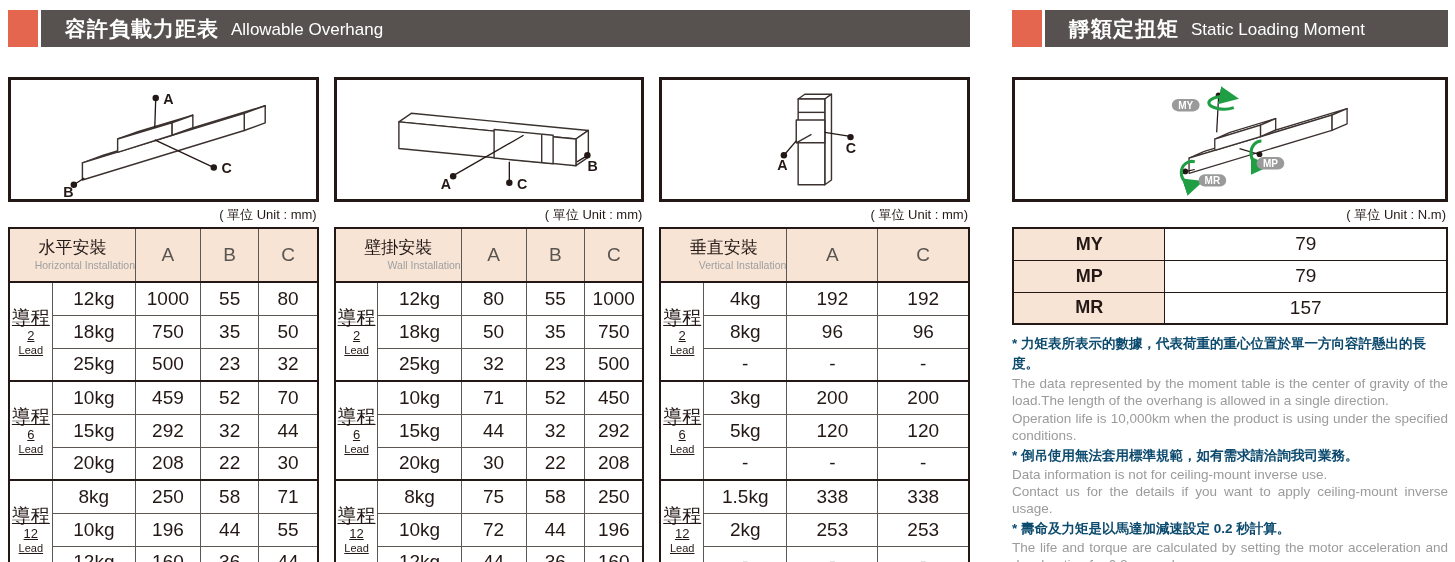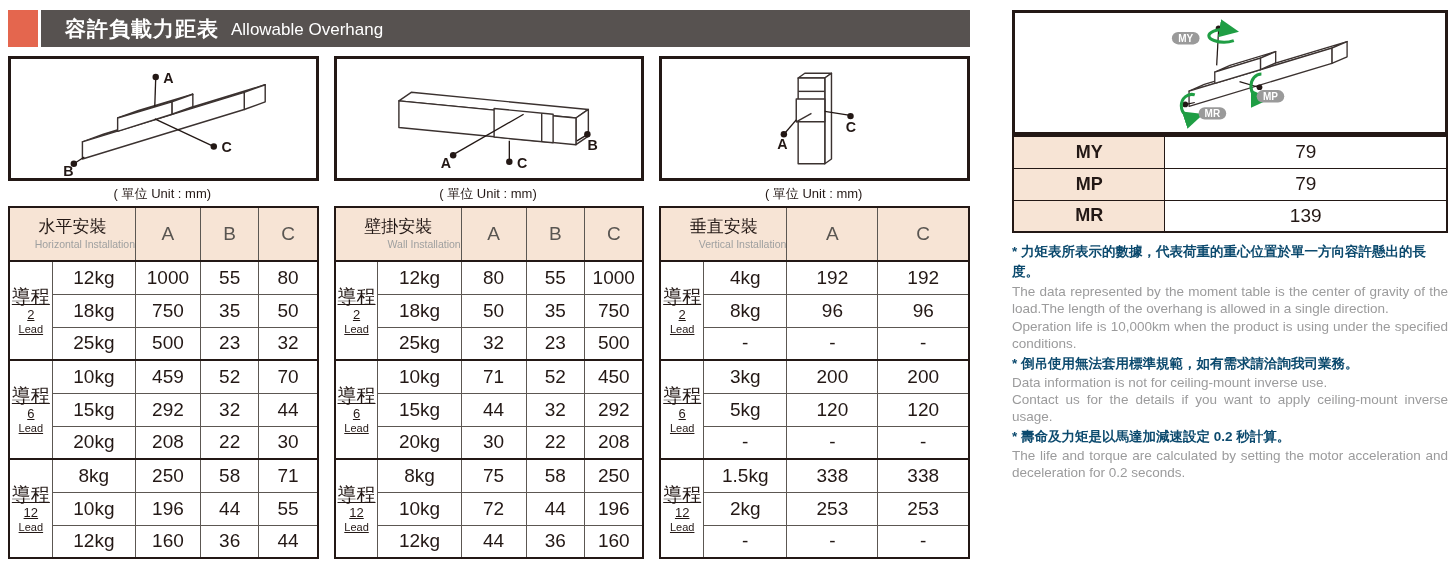--- a/index.html
+++ b/index.html
@@ -7,33 +7,33 @@
   body {
     width:1455px; height:562px; overflow:hidden;
     font-family:"Liberation Sans","DejaVu Sans",sans-serif;
     color:#231815;
   }
   .page { display:flex; gap:42px; padding:10px 7px 0 8px; }
   .col-left { width:962px; flex:none; }
   .col-right { flex:1; min-width:0; }
 
   
-  .title-bar { display:flex; height:37px; margin-bottom:9px; }
+  .title-bar { display:flex; height:37px; margin-bottom:30px; }
   .title-square { width:30px; flex:none; background:#e4664e; margin-right:3px; }
   .title-bg { flex:1; background:#575250; color:#fff; display:flex; align-items:center; padding-left:24px; }
   .title-zh { font-size:21px; font-weight:bold; letter-spacing:1px; }
   .title-en { font-size:17px; font-weight:normal; margin-left:12px; padding-top:2px; }
 
   .panels { display:flex; gap:15px; }
   .panel { flex:1; min-width:0; }
 
   .diagram-box { height:125px; border:3px solid #231815; background:#fff; }
   .diagram-box svg { display:block; width:100%; height:100%; }
 
-  .unit-row { text-align:center; font-size:13px; color:#231815; padding:4px 2px 3px 0; }
+  .unit-row { text-align:right; font-size:13px; color:#231815; padding:4px 2px 3px 0; }
 
   table.spec { width:100%; border-collapse:collapse; border:2px solid #231815; table-layout:fixed; }
   table.spec th, table.spec td { border:1px solid #5c5752; text-align:center; vertical-align:middle; padding:0; }
   table.spec thead th { background:#f7e4d5; height:54px; border-bottom:2px solid #231815; font-weight:normal;margin-left:24px; }
   .th-zh { font-size:17px; color:#231815; line-height:1.1; }
   .th-en { font-size:10.5px; color:#9fa0a0; margin-top:1px;text-align:right; }
   .col-letter { font-size:19px; color:#595551; }
   table.spec tbody td { height:33px; font-size:19px; background:#fff; color:#231815; }
   td.lead, td.load { background:#f7e4d5; }
   td.lead { font-size:12px; color:#3f3a39; line-height:1.15;text-decoration:underline; }
@@ -416,20 +416,27 @@
               <td>-</td>
               <td>-</td>
             </tr>
           </tbody>
         </table>
       </div>
     </div>
   </div>
 
   <div class="col-right">
+    <div class="title-bar">
+      <div class="title-square"></div>
+      <div class="title-bg">
+        <span class="title-zh">靜額定扭矩</span>
+        <span class="title-en">Static Loading Moment</span>
+      </div>
+    </div>
 
     <div class="diagram-box">
       <svg viewBox="0 0 430 125" preserveAspectRatio="xMidYMid meet">
         <defs>
           <marker id="arrh" markerWidth="7" markerHeight="7" refX="3.5" refY="3.5" orient="auto">
             <path d="M0,0.5 L6.5,3.5 L0,6.5 z" fill="#1f9e44"></path>
           </marker>
         </defs>
         <g stroke="#3b3230" stroke-width="1.4" fill="#ffffff" stroke-linejoin="round">
           <polygon points="172,82 322,37 338,30 188,75"></polygon>
@@ -457,34 +464,35 @@
         <g>
           <rect x="154" y="20" width="29" height="13" rx="6.5" fill="#9a9a9a"></rect>
           <text class="pill-label" x="168.5" y="30">MY</text>
           <rect x="243" y="81" width="29" height="13" rx="6.5" fill="#9a9a9a"></rect>
           <text class="pill-label" x="257.5" y="91">MP</text>
           <rect x="182" y="99" width="29" height="13" rx="6.5" fill="#9a9a9a"></rect>
           <text class="pill-label" x="196.5" y="109">MR</text>
         </g>
       </svg>
     </div>
+    <div class="unit-row">( 單位 Unit : N.m)</div>
 
     <table class="moment">
       <tbody>
         <tr>
           <td class="mlabel">MY</td>
           <td class="mvalue">79</td>
         </tr>
         <tr>
           <td class="mlabel">MP</td>
           <td class="mvalue">79</td>
         </tr>
         <tr>
           <td class="mlabel">MR</td>
-          <td class="mvalue">139</td>
+          <td class="mvalue">157</td>
         </tr>
       </tbody>
     </table>
 
     <div class="notes">
       <div class="note">
         <div class="note-zh">* 力矩表所表示的數據，代表荷重的重心位置於單一方向容許懸出的長度。</div>
         <div class="note-en">The data represented by the moment table is the center of gravity of the load.The length of the overhang is allowed in a single direction.</div>
       </div>
       <div class="note">

